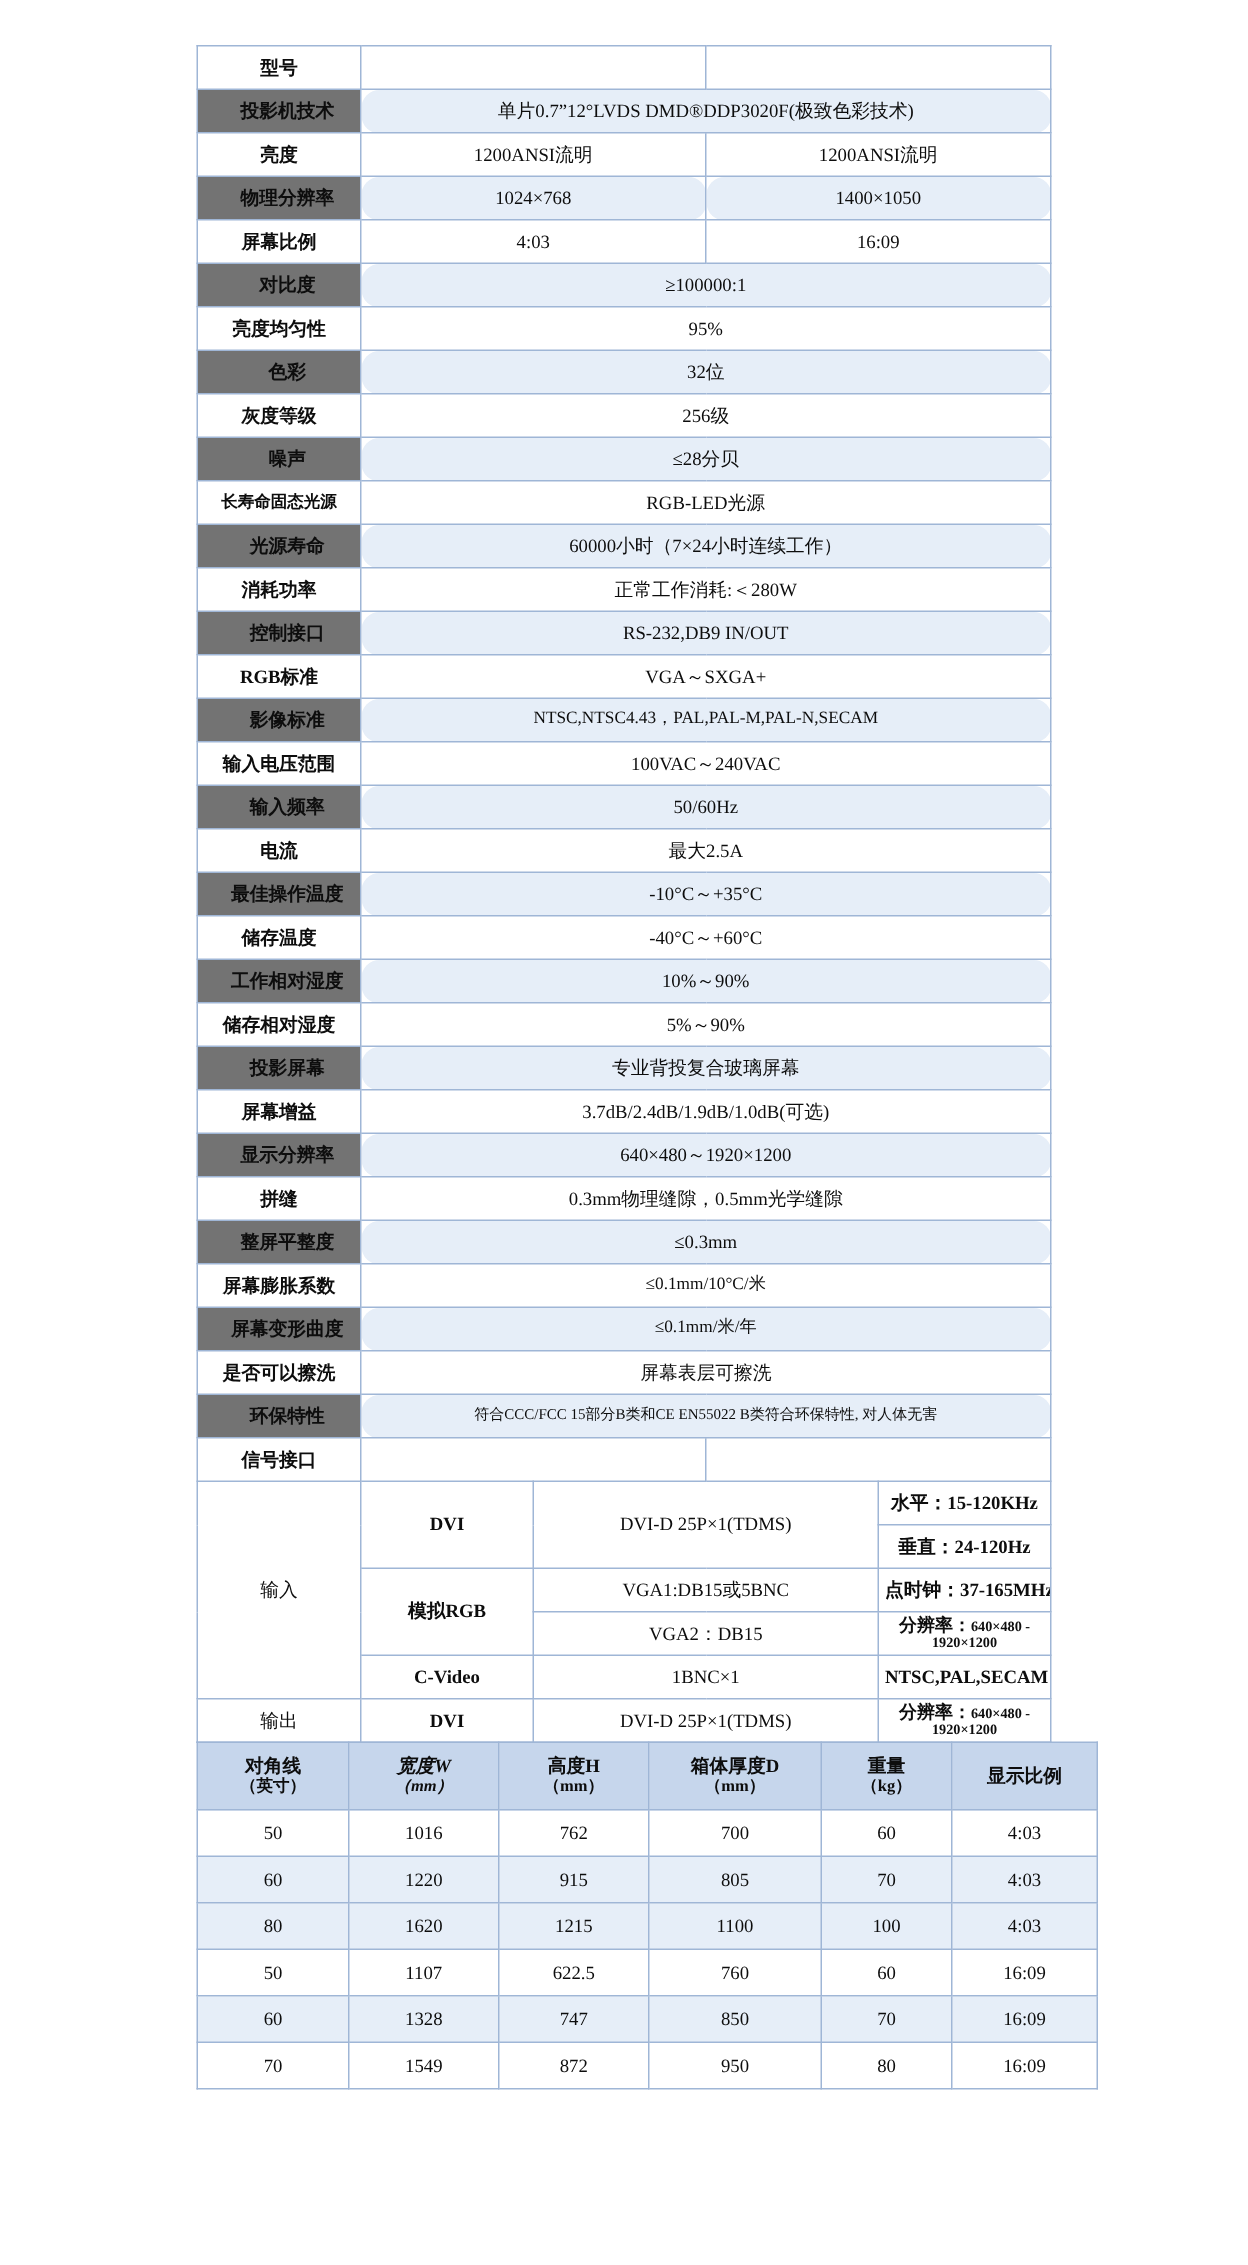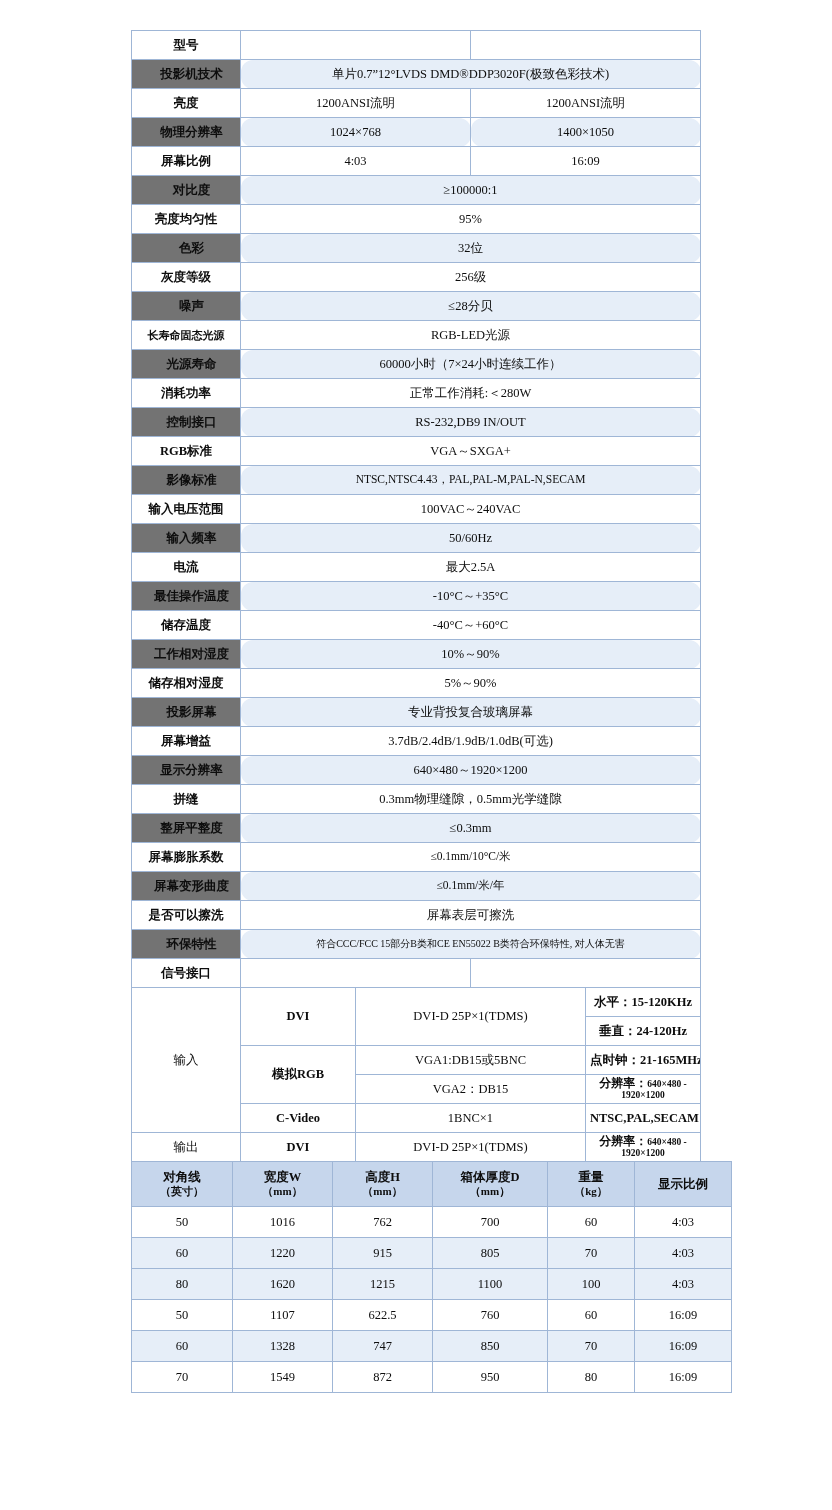--- a/index.html
+++ b/index.html
@@ -253,21 +253,21 @@
             <td class="signame" rowspan="2">DVI</td>
             <td class="sigdesc" rowspan="2" colspan="2">DVI-D 25P×1(TDMS)</td>
             <td class="sigright">水平：15-120KHz</td>
           </tr>
           <tr>
             <td class="sigright">垂直：24-120Hz</td>
           </tr>
           <tr>
             <td class="signame" rowspan="2">模拟RGB</td>
             <td class="sigdesc" colspan="2">VGA1:DB15或5BNC</td>
-            <td class="sigright">点时钟：21-165MHz</td>
+            <td class="sigright">点时钟：37-165MHz</td>
           </tr>
           <tr>
             <td class="sigdesc" colspan="2">VGA2：DB15</td>
             <td class="sigright two"><span style="font-size: 12px;">分辨率：</span><span>640×480 - 1920×1200</span></td>
           </tr>
           <tr>
             <td class="signame">C-Video</td>
             <td class="sigdesc" colspan="2">1BNC×1</td>
             <td class="sigright">NTSC,PAL,SECAM</td>
           </tr>
@@ -279,21 +279,21 @@
           </tr>
         </tbody>
     </table>
     <table class="dims">
       <thead>
         <tr id="dims-head">
             <th style="width: 96px;">
               <div>对角线</div>
               <div class="u">（英寸）</div>
             </th>
-            <th style="width: 95px;">
+            <th style="width: 95px; font-style: italic;">
               <div>宽度W</div>
               <div class="u">（mm）</div>
             </th>
             <th style="width: 95px;">
               <div>高度H</div>
               <div class="u">（mm）</div>
             </th>
             <th style="width: 110px;">
               <div>箱体厚度D</div>
               <div class="u">（mm）</div>

